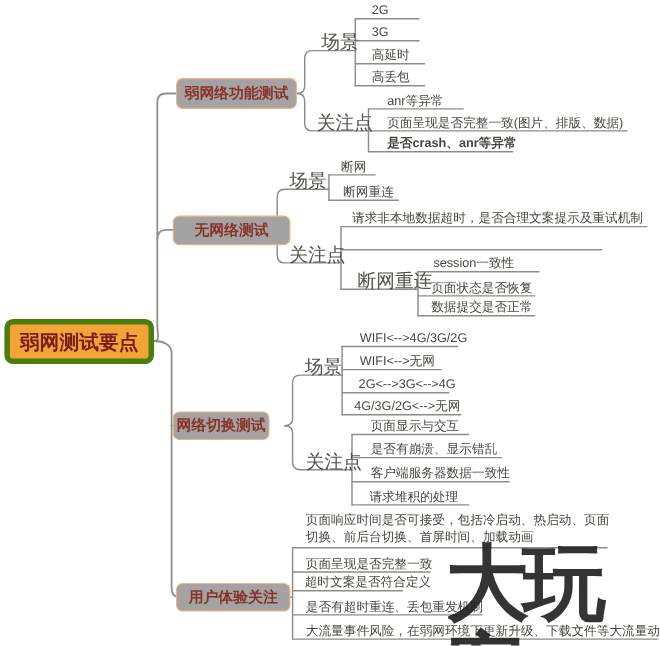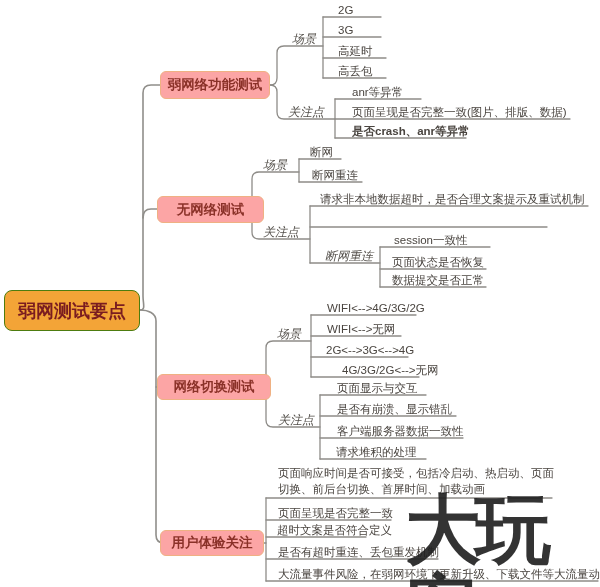--- a/index.html
+++ b/index.html
@@ -1,24 +1,24 @@
 <!DOCTYPE html>
 <html><head>
 <meta charset="utf-8">
 <style>
   html,body{margin:0;padding:0;background:#fff;}
   .canvas{position:relative;width:600px;height:587px;background:#ffffff;overflow:hidden;
           font-family:"Liberation Sans","DejaVu Sans",sans-serif;}
   svg.links{position:absolute;left:0;top:0;z-index:1;}
   .leaf{position:absolute;z-index:2;font-size:11.5px;line-height:14px;color:#4A4540;white-space:nowrap;}
-  .glabel{position:absolute;z-index:2;font-size:12px;line-height:14px;color:#54504B;white-space:nowrap;font-style:italic;}
-  .branch-box{position:absolute;z-index:3;background:#fca5a5;border:1px solid #EFB183;border-radius:6px;
+  .glabel{position:absolute;z-index:2;font-size:17px;line-height:14px;color:#54504B;white-space:nowrap;}
+  .branch-box{position:absolute;z-index:3;background:#a3a3a3;border:1px solid #EFB183;border-radius:6px;
               color:#8A3128;font-size:13.5px;font-weight:600;display:flex;align-items:center;
               justify-content:center;white-space:nowrap;box-sizing:border-box;}
-  .root-box{position:absolute;z-index:3;background:#F3A437;border:1px solid #4d7c0f;border-radius:8px;
+  .root-box{position:absolute;z-index:3;background:#F3A437;border:5px solid #4d7c0f;border-radius:8px;
             color:#7A1C20;font-size:18px;font-weight:bold;display:flex;align-items:center;
             justify-content:center;white-space:nowrap;box-sizing:border-box;}
   .wrapleaf{white-space:normal;width:278px;line-height:16px;}
   .watermark{position:absolute;z-index:10;font-family:"DejaVu Serif","Liberation Serif",serif;
              font-size:76px;font-weight:bold;color:#1E1E1E;letter-spacing:-6px;opacity:.9;
              line-height:80px;}
 </style>
 </head>
 <body>
 
@@ -78,21 +78,21 @@
       <path d="M266,520 H391"></path>
       <path d="M266,537 H366"></path>
     <path d="M266,559 H438"></path>
       <path d="M266,581 H598"></path>
   </svg>
 
   <div class="root-box" style="left:4px;top:290px;width:136px;height:41px;">弱网测试要点</div>
 
   <div class="branch-box" style="left:160px;top:71px;width:110px;height:28px;">弱网络功能测试</div>
   <div class="branch-box" style="left:157px;top:196px;width:107px;height:27px;">无网络测试</div>
-  <div class="branch-box" style="left:157px;top:374px;width:114px;height:26px;">网络切换测试</div>
+  <div class="branch-box" style="left:157px;top:374px;width:88px;height:26px;">网络切换测试</div>
   <div class="branch-box" style="left:160px;top:530px;width:104px;height:26px;">用户体验关注</div>
 
   <div class="glabel" style="left:292px;top:32px;">场景</div>
   <div class="leaf" style="left:338px;top:3px;">2G</div>
   <div class="leaf" style="left:338px;top:23px;">3G</div>
   <div class="leaf" style="left:338px;top:44px;">高延时</div>
   <div class="leaf" style="left:338px;top:64px;font-family:Liberation Serif, serif;">高丢包</div>
   <div class="glabel" style="left:288px;top:105px;">关注点</div>
   <div class="leaf" style="left:352px;top:85px;">anr等异常</div>
   <div class="leaf" style="left:352px;top:105px;text-align:right;">页面呈现是否完整一致(图片、排版、数据)</div>
@@ -105,21 +105,21 @@
   <div class="leaf" style="left:320px;top:192px;">请求非本地数据超时，是否合理文案提示及重试机制</div>
   <div class="glabel" style="left:325px;top:249px;">断网重连</div>
   <div class="leaf" style="left:394px;top:233px;">session一致性</div>
   <div class="leaf" style="left:392px;top:255px;">页面状态是否恢复</div>
   <div class="leaf" style="left:392px;top:273px;">数据提交是否正常</div>
 
   <div class="glabel" style="left:277px;top:327px;">场景</div>
   <div class="leaf" style="left:327px;top:301px;">WIFI&lt;--&gt;4G/3G/2G</div>
   <div class="leaf" style="left:327px;top:322px;">WIFI&lt;--&gt;无网</div>
   <div class="leaf" style="left:326px;top:343px;">2G&lt;--&gt;3G&lt;--&gt;4G</div>
-  <div class="leaf" style="left:342px;top:363px;text-align:right;">4G/3G/2G&lt;--&gt;无网</div>
+  <div class="leaf" style="left:322px;top:363px;text-align:right;">4G/3G/2G&lt;--&gt;无网</div>
   <div class="glabel" style="left:278px;top:413px;">关注点</div>
   <div class="leaf" style="left:337px;top:381px;">页面显示与交互</div>
   <div class="leaf" style="left:337px;top:402px;text-align:right;">是否有崩溃、显示错乱</div>
   <div class="leaf" style="left:337px;top:424px;">客户端服务器数据一致性</div>
   <div class="leaf" style="left:336px;top:445px;">请求堆积的处理</div>
 
   <div class="leaf wrapleaf" style="left:278px;top:465px;">页面响应时间是否可接受，包括冷启动、热启动、页面切换、前后台切换、首屏时间、加载动画</div>
   <div class="leaf" style="left:277px;top:523px;">超时文案是否符合定义</div>
   <div class="leaf" style="left:278px;top:506px;">页面呈现是否完整一致</div>
   <div class="leaf" style="left:278px;top:545px;">是否有超时重连、丢包重发机制</div>

